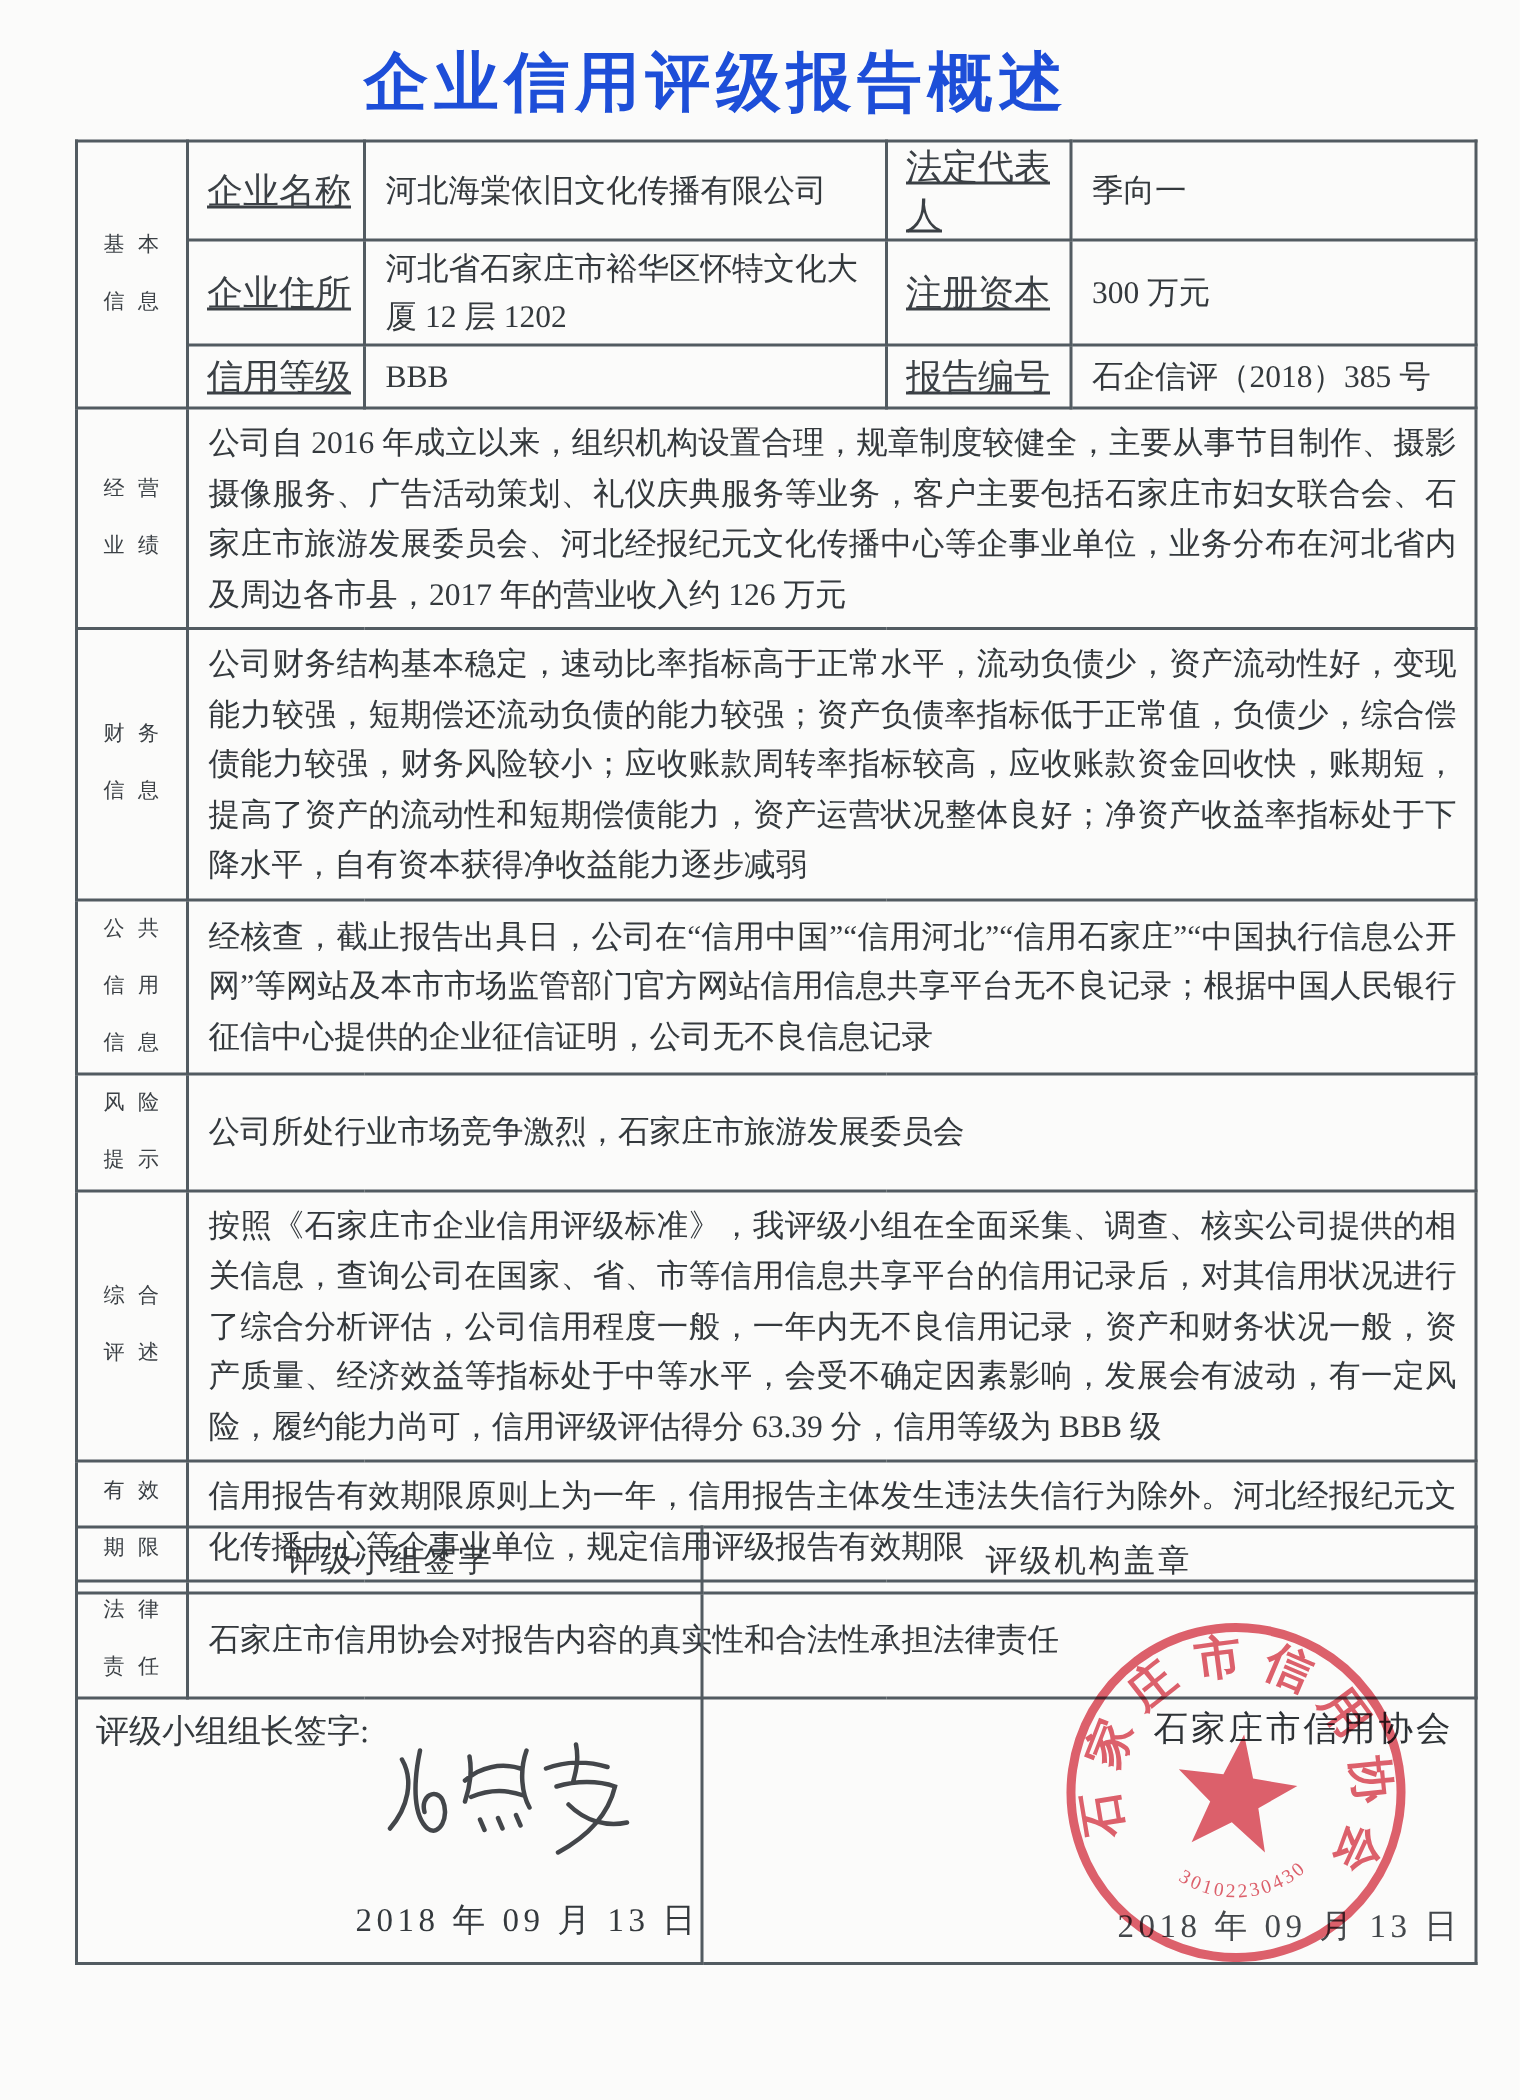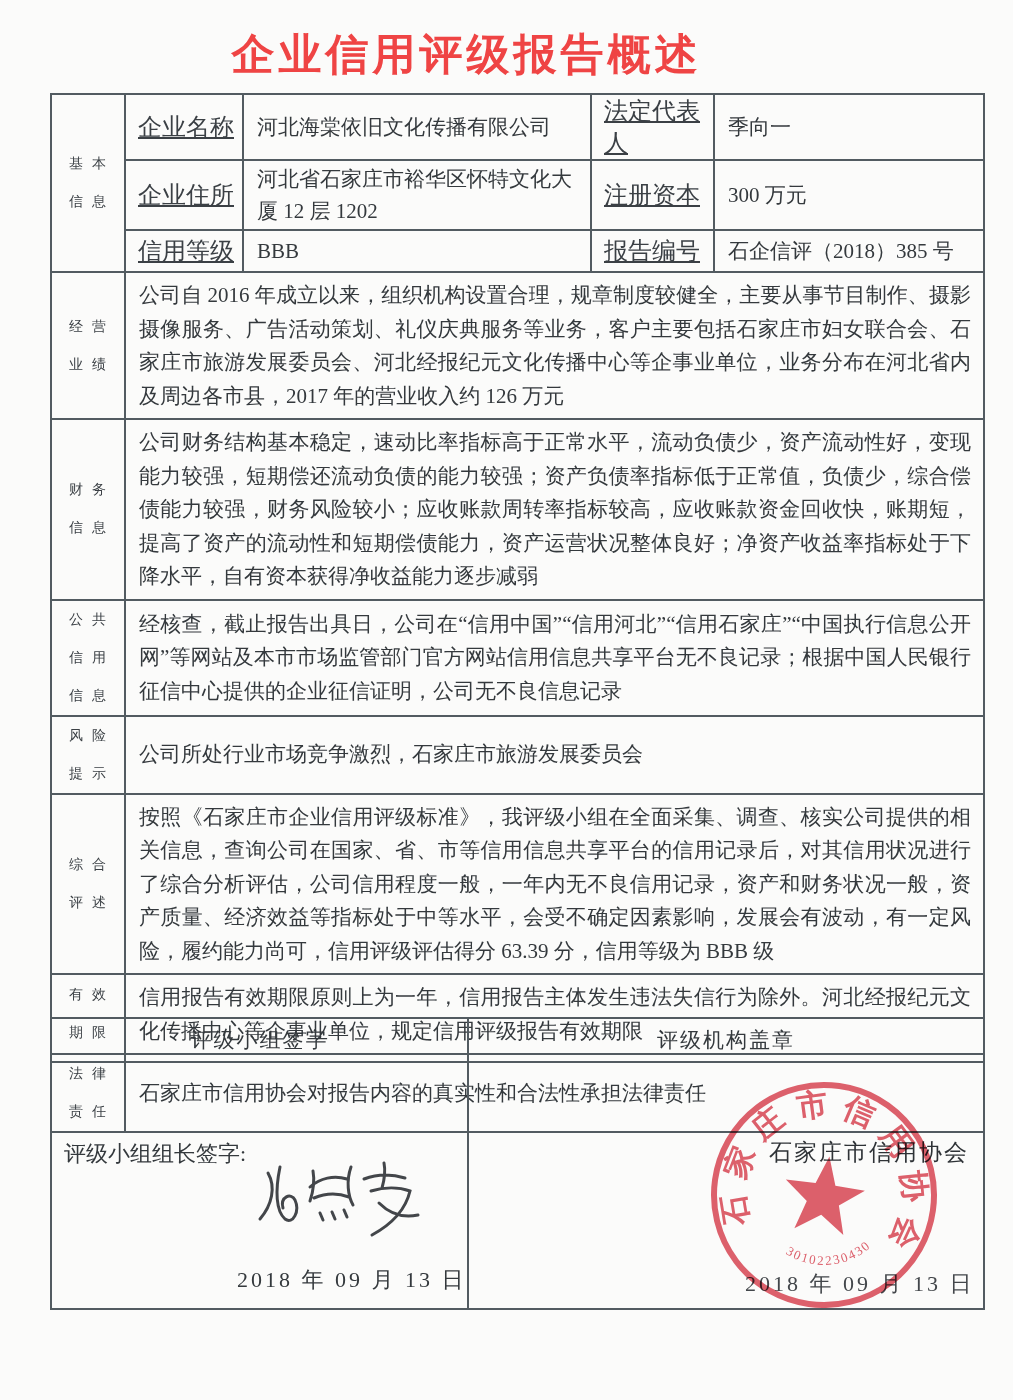--- a/index.html
+++ b/index.html
@@ -5,23 +5,23 @@
   html,body { margin:0; padding:0; }
   body {
     width:1013px; height:1400px;
     background:#fbfbfa;
     font-family:"Liberation Serif","DejaVu Serif",serif;
     color:#34393d;
     position:relative;
   }
   .page { position:absolute; inset:0; }
   .title {
-    position:absolute; top:26px; left:5px; width:923px;
+    position:absolute; top:26px; left:16px; width:923px;
     text-align:center; font-size:43px; font-weight:900;
-    letter-spacing:4px; color:#ef4444;
+    letter-spacing:4px; color:#1d4ed8;
   }
   table { border-collapse:collapse; table-layout:fixed; }
   td { border:2px solid #525b61; vertical-align:middle; overflow:hidden; }
   .doc  { position:absolute; left:50px; top:93px;  width:933px; }
   .foot { position:absolute; left:50px; top:1017px; width:933px; }
   .foot { border-top:none;padding-left:23px; }
   .sec {
     text-align:center; font-size:14px; line-height:38px;
     letter-spacing:9px; padding:0 6px 0 14px; color:#3b4045;
   }

